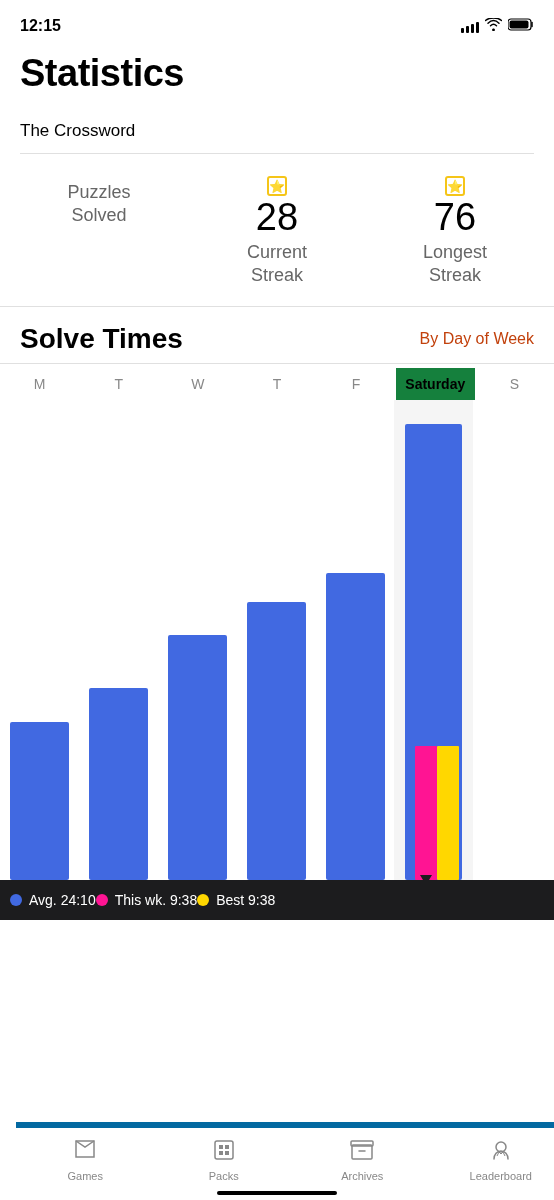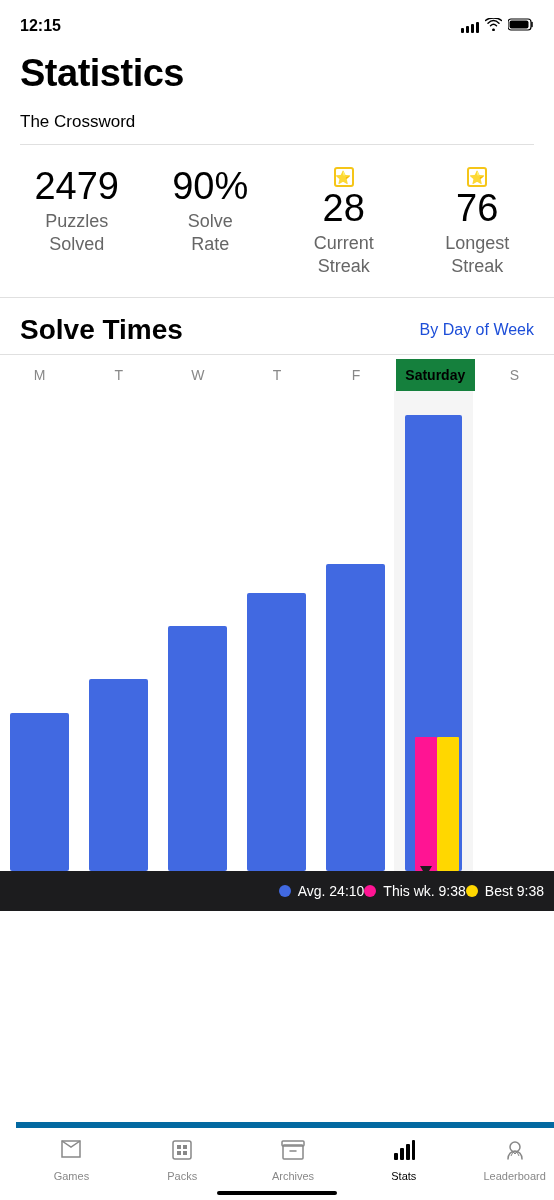--- a/index.html
+++ b/index.html
@@ -55,21 +55,21 @@
     .page-title {
       font-size: 38px;
       font-weight: 800;
       color: #000;
       letter-spacing: -0.5px;
     }
     .section-subtitle {
       font-size: 17px;
       font-weight: 400;
       color: #000;
-      margin-top: 17px;
+      margin-top: 26px;
       padding-bottom: 12px;
       border-bottom: 1px solid #e0e0e0;
     }
 
     
     .stats-row {
       display: flex;
       justify-content: space-around;
       padding: 22px 10px 18px 10px;
       border-bottom: 1px solid #e0e0e0;
@@ -119,21 +119,21 @@
       align-items: center;
       padding: 16px 20px 8px 20px;
     }
     .solve-times-title {
       font-size: 28px;
       font-weight: 700;
       color: #000;
     }
     .by-day-link {
       font-size: 16px;
-      color: #1d4ed8;
+      color: #c2410c;
     }
 
     
     .day-labels {
       display: flex;
       padding: 4px 0 0 0;
       border-top: 1px solid #e0e0e0;
     }
     .day-label {
       flex: 1;
@@ -145,21 +145,21 @@
     .day-label.active {
       font-weight: 700;
       color: #000;
       font-size: 14px;
     }
 
     
     .legend-bar {
       background: #1c1c1e;
       display: flex;
-      justify-content: flex-end;
+      justify-content: flex-start;
       align-items: center;
       padding: 12px 10px;
     }
     .legend-item {
       display: flex;
       align-items: center;
       gap: 7px;
     }
     .legend-dot {
       width: 12px;
@@ -259,30 +259,21 @@
   </div>
 </div>
 
 <div class="header">
   <h1 class="page-title">Statistics</h1>
   <div class="section-subtitle">The Crossword</div>
 </div>
 
 <div class="stats-row">
   <div class="stat-item">
-    <div class="stat-value-wrapper">
-      <span class="stat-number">2479</span>
-    </div>
     <span class="stat-label">Puzzles<br>Solved</span>
-  </div>
-  <div class="stat-item">
-    <div class="stat-value-wrapper">
-      <span class="stat-number">90%</span>
-    </div>
-    <span class="stat-label">Solve<br>Rate</span>
   </div>
   <div class="stat-item">
     <div class="stat-value-wrapper">
       <div class="stat-star">⭐</div>
       <span class="stat-number">28</span>
     </div>
     <span class="stat-label">Current<br>Streak</span>
   </div>
   <div class="stat-item">
     <div class="stat-value-wrapper">
@@ -379,31 +370,20 @@
   <div class="nav-item">
     <span class="nav-icon">
       <svg width="24" height="22" viewBox="0 0 24 22" fill="none">
         <rect x="2" y="6" width="20" height="14" rx="1" stroke="#888" stroke-width="1.5"></rect>
         <rect x="1" y="2" width="22" height="5" rx="1" stroke="#888" stroke-width="1.5"></rect>
         <line x1="9" y1="12" x2="15" y2="12" stroke="#888" stroke-width="1.5" stroke-linecap="round"></line>
       </svg>
     </span>
     <span class="nav-label">Archives</span>
   </div>
-  <div class="nav-item active">
-    <span class="nav-icon">
-      <svg width="22" height="22" viewBox="0 0 22 22" fill="none">
-        <rect x="1" y="14" width="4" height="7" rx="1" fill="#000"></rect>
-        <rect x="7" y="9" width="4" height="12" rx="1" fill="#000"></rect>
-        <rect x="13" y="5" width="4" height="16" rx="1" fill="#000"></rect>
-        <rect x="19" y="1" width="3" height="20" rx="1" fill="#000"></rect>
-      </svg>
-    </span>
-    <span class="nav-label">Stats</span>
-  </div>
   <div class="nav-item">
     <span class="nav-icon">
       <svg width="22" height="22" viewBox="0 0 22 22" fill="none">
         <circle cx="11" cy="8" r="5" stroke="#888" stroke-width="1.5"></circle>
         <path d="M4 20 C4 15.6 7.1 12 11 12 C14.9 12 18 15.6 18 20" stroke="#888" stroke-width="1.5" stroke-linecap="round"></path>
         <path d="M7 17 L9 13 L11 15 L13 13 L15 17" stroke="#888" stroke-width="1" fill="none"></path>
       </svg>
     </span>
     <span class="nav-label">Leaderboard</span>
   </div>

